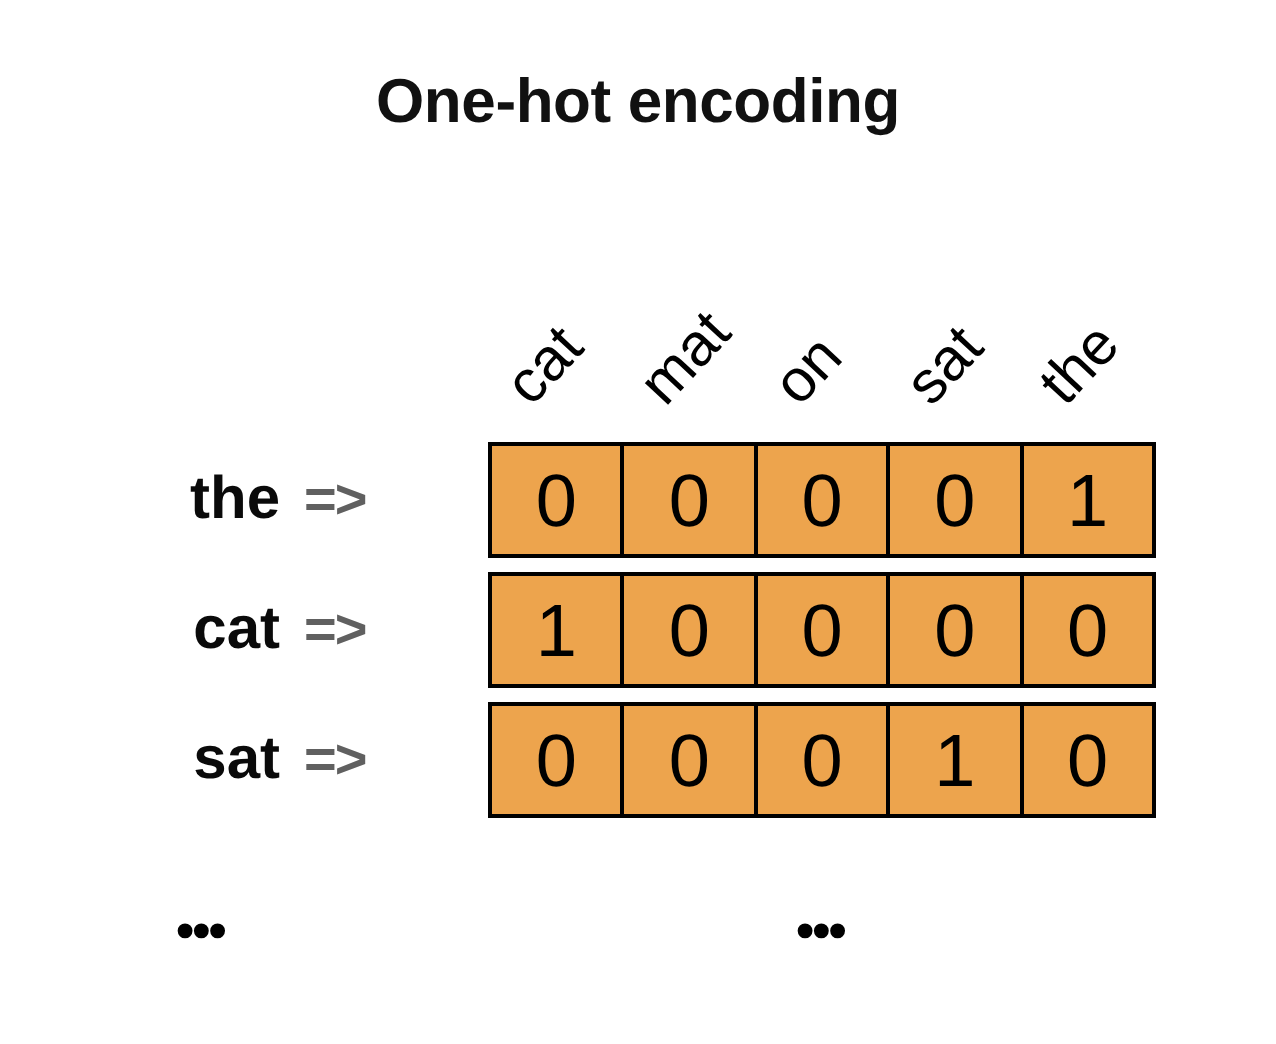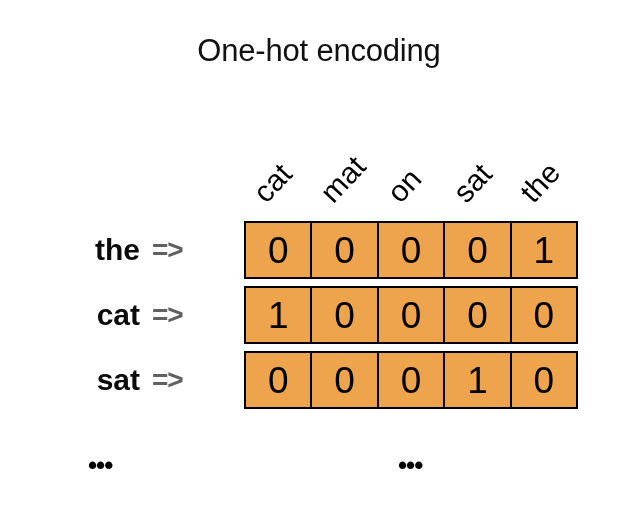--- a/index.html
+++ b/index.html
@@ -22,21 +22,21 @@
   }
 
   
   #title {
     position: absolute;
     left: 0;
     top: 33px;
     width: 638px;
     text-align: center;
     font-size: 31px;
-    font-weight: normal;
+    font-weight: bold;
     letter-spacing: -0.2px;
     color: #111111;
     white-space: nowrap;
   }
 
   
   #col-headers {
     position: absolute;
     left: 244px;
     top: 210px;

